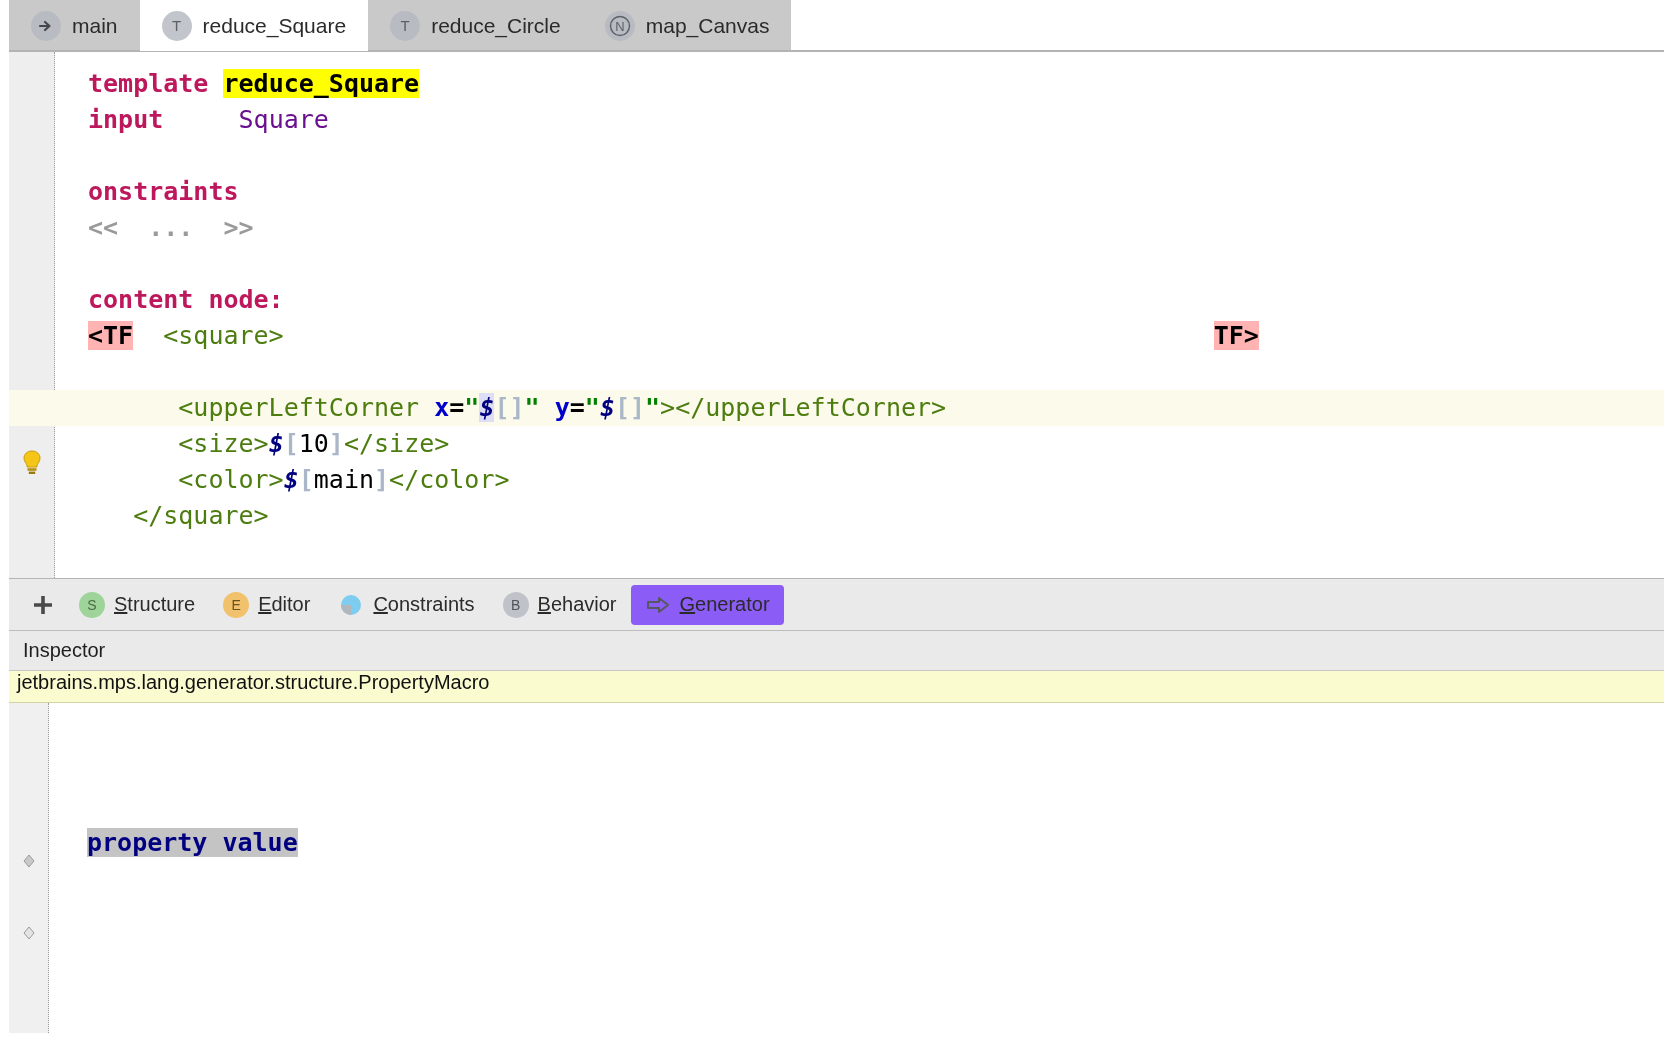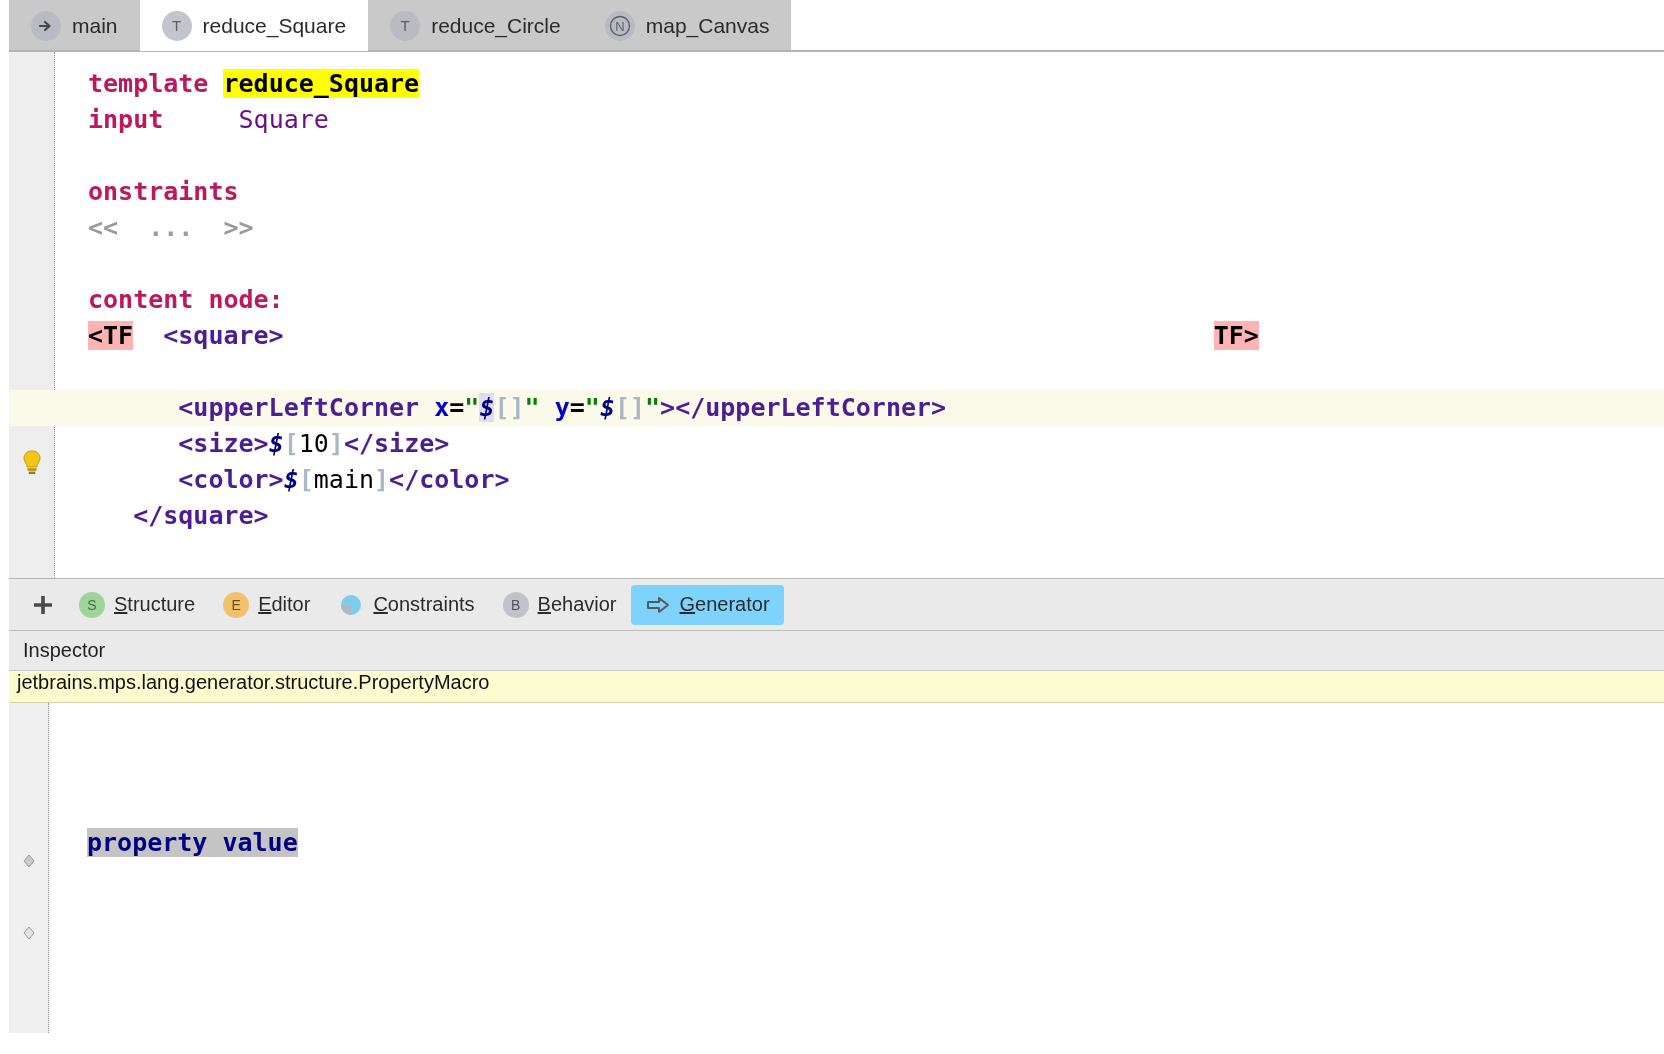--- a/index.html
+++ b/index.html
@@ -110,21 +110,21 @@
   }
   .ln.hl-full {
     margin-left: -46px;
     padding-left: 79px;
   }
   .kw      { font-weight: bold; color: #be185d; }
   .concept { color: #6a0f8e; }
   .hiname  { background: #ffff00; font-weight: bold; color: #000; }
   .dots    { color: #9a9a9a; font-weight: bold; }
   .tfmark  { background: #ffb3b3; font-weight: bold; color: #000; }
-  .tag     { color: #4c1d95; font-weight: bold; margin-top: 28px; }
+  .tag     { color: #4d7c0f; font-weight: normal; margin-top: 28px; }
   .angle   { color: #000000; font-weight: bold; }
   .attr    { color: #0000cc; font-weight: bold; }
   .eq      { color: #000000; font-weight: bold; }
   .quote   { color: #008000; font-weight: bold; }
   .macro   { color: #000080; font-weight: bold; font-style: italic; }
   .macro.sel { background: #ddddf5; }
   .brk     { color: #a9b7c6; font-weight: bold; }
   .plain   { color: #000000; font-weight: normal; }
 
   
@@ -173,21 +173,21 @@
     gap: 9px;
     padding: 7px 14px;
     font-size: 20px;
     color: #2b2b2b;
     border-radius: 4px;
     cursor: default;
     user-select: none;
     white-space: nowrap;
   }
   .aspect.selected {
-    background: #7dd3fc;
+    background: #8b5cf6;
   }
   .aspect-ic {
     width: 26px; height: 26px;
     border-radius: 50%;
     display: flex; align-items: center; justify-content: center;
     font-size: 14px;
     color: #4a4a4a;
     flex: 0 0 auto;
   }
   .ic-structure   { background: #9ed49a; color: #4a6a46; }

